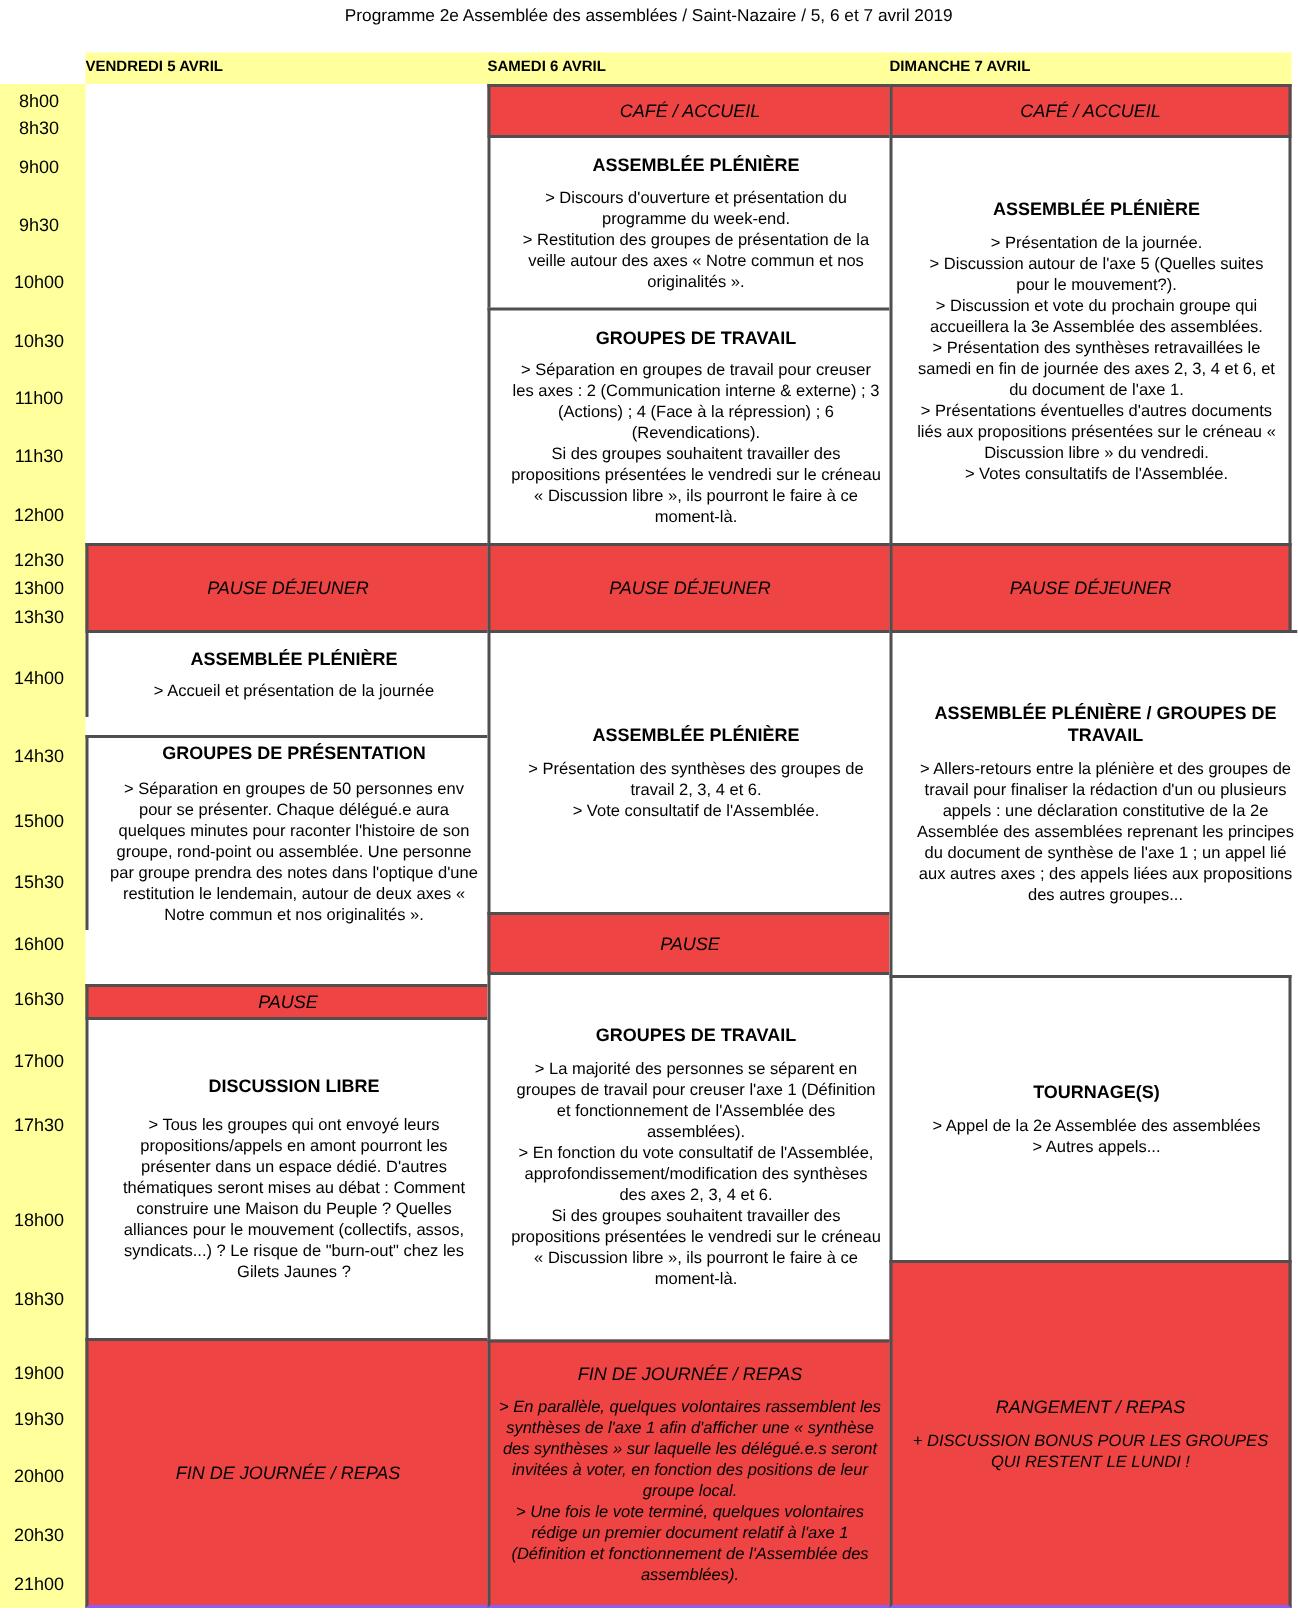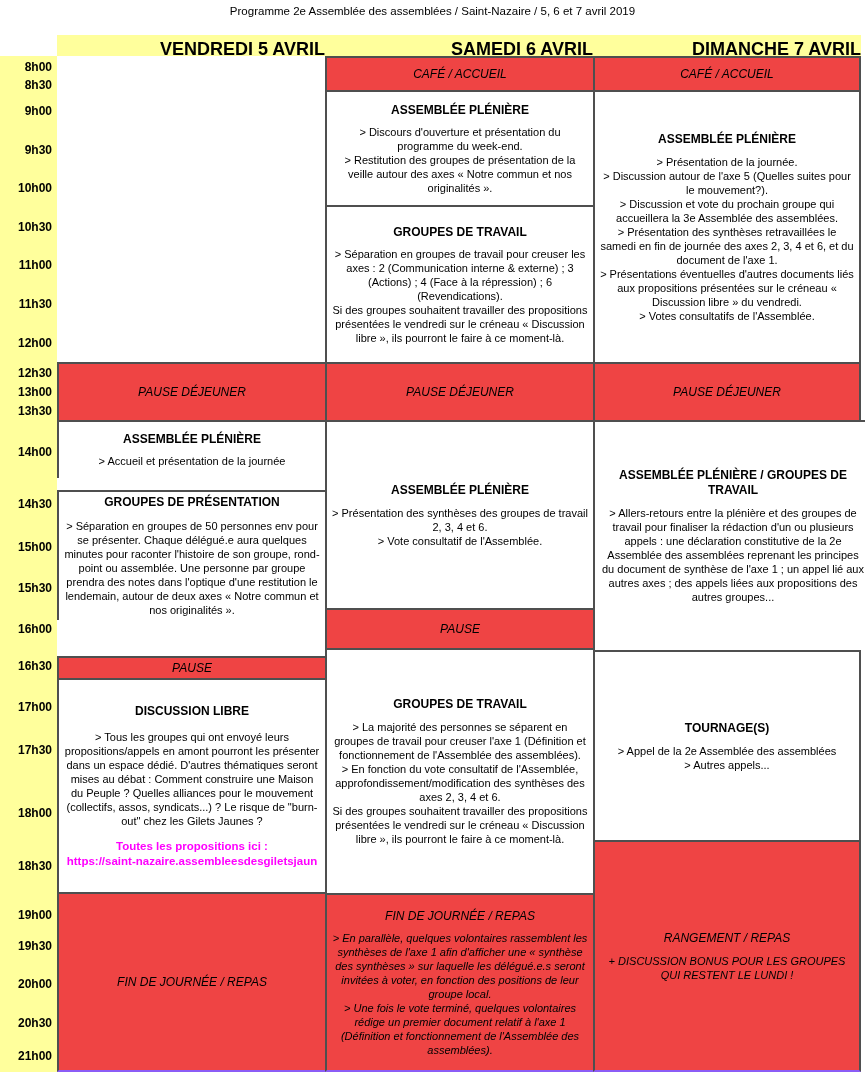--- a/index.html
+++ b/index.html
@@ -2,34 +2,34 @@
 <html><head>
 <meta charset="utf-8">
 <style>
   html,body{margin:0;padding:0;background:#fff;}
   #page{position:relative;width:865px;height:1080px;background:#fff;
         font-family:"Liberation Sans",sans-serif;color:#000;overflow:hidden;}
   .page-title{position:absolute;top:5px;left:0;width:865px;text-align:center;
         font-size:11.5px;}
   .header-band{position:absolute;left:57px;top:35px;width:804px;height:21px;
         background:#ffff9c;}
-  .day-label{position:absolute;top:39px;width:268px;text-align:right;
-        font-weight:bold;font-size:18px;}
+  .day-label{position:absolute;top:39px;width:268px;text-align:left;
+        font-weight:bold;font-size:10px;}
   .time-gutter{position:absolute;left:0;top:56px;width:57px;height:1016px;
         background:#ffff9c;}
-  .time-label{position:absolute;left:0;width:52px;text-align:right;
-        font-weight:bold;font-size:12px;line-height:16px;}
+  .time-label{position:absolute;left:0;width:52px;text-align:center;
+        font-weight:normal;font-size:12px;line-height:16px;}
   .cell{position:absolute;box-sizing:border-box;
         border-left:2px solid #4f4f4f;border-top:2px solid #4f4f4f;
         display:flex;flex-direction:column;align-items:center;justify-content:center;
         text-align:center;padding:4px 5px;overflow:hidden;gap:9px;}
   .cell.right-edge{border-right:2px solid #4f4f4f;}
   .cell.last-row{border-bottom:2px solid #8b5cf6;}
   .cell.gray{background:#ef4444;}
-  .cell.white{background:#ffffff;}
+  .cell.white{background:#ffffff;padding-left:13px;}
   .cell-title{font-weight:bold;font-size:12px;line-height:15px;}
   .pause-title{font-style:italic;font-size:12px;font-weight:normal;}
   .italic .cell-body{font-style:italic;}
   .cell-body{font-size:11px;line-height:14px;white-space:pre-line;}
   .highlight{color:#ff00ff;font-weight:bold;font-size:11.5px;line-height:15px;}
   .highlight-url{color:#ff00ff;font-weight:bold;font-size:11.5px;line-height:15px;
         white-space:nowrap;max-width:100%;overflow:hidden;}
   .mag-block{display:flex;flex-direction:column;gap:0;max-width:100%;}
 </style>
 </head>
@@ -83,24 +83,20 @@
   <div class="cell white" style="left:57px;top:490px;width:268px;height:130px">
     <div class="cell-title">GROUPES DE PRÉSENTATION</div>
     <div class="cell-body">&gt; Séparation en groupes de 50 personnes env pour se présenter. Chaque délégué.e aura quelques minutes pour raconter l'histoire de son groupe, rond-point ou assemblée. Une personne par groupe prendra des notes dans l'optique d'une restitution le lendemain, autour de deux axes « Notre commun et nos originalités ».</div>
   </div>
   <div class="cell gray" style="left:57px;top:656px;width:268px;height:22px;padding:1px">
     <div class="pause-title">PAUSE</div>
   </div>
   <div class="cell white" style="left:57px;top:678px;width:268px;height:214px;gap:11px">
     <div class="cell-title">DISCUSSION LIBRE</div>
     <div class="cell-body">&gt; Tous les groupes qui ont envoyé leurs propositions/appels en amont pourront les présenter dans un espace dédié. D'autres thématiques seront mises au débat : Comment construire une Maison du Peuple ? Quelles alliances pour le mouvement (collectifs, assos, syndicats...) ? Le risque de "burn-out" chez les Gilets Jaunes ?</div>
-    <div class="mag-block">
-      <div class="highlight">Toutes les propositions ici :</div>
-      <div class="highlight-url">https://saint-nazaire.assembleesdesgiletsjaun</div>
-    </div>
   </div>
   <div class="cell gray last-row" style="left:57px;top:892px;width:268px;height:180px">
     <div class="pause-title">FIN DE JOURNÉE / REPAS</div>
   </div>
 
   <div class="cell gray" style="left:325px;top:56px;width:268px;height:34px;padding:1px">
     <div class="pause-title">CAFÉ / ACCUEIL</div>
   </div>
   <div class="cell white" style="left:325px;top:90px;width:268px;height:115px;gap:7px">
     <div class="cell-title">ASSEMBLÉE PLÉNIÈRE</div>

